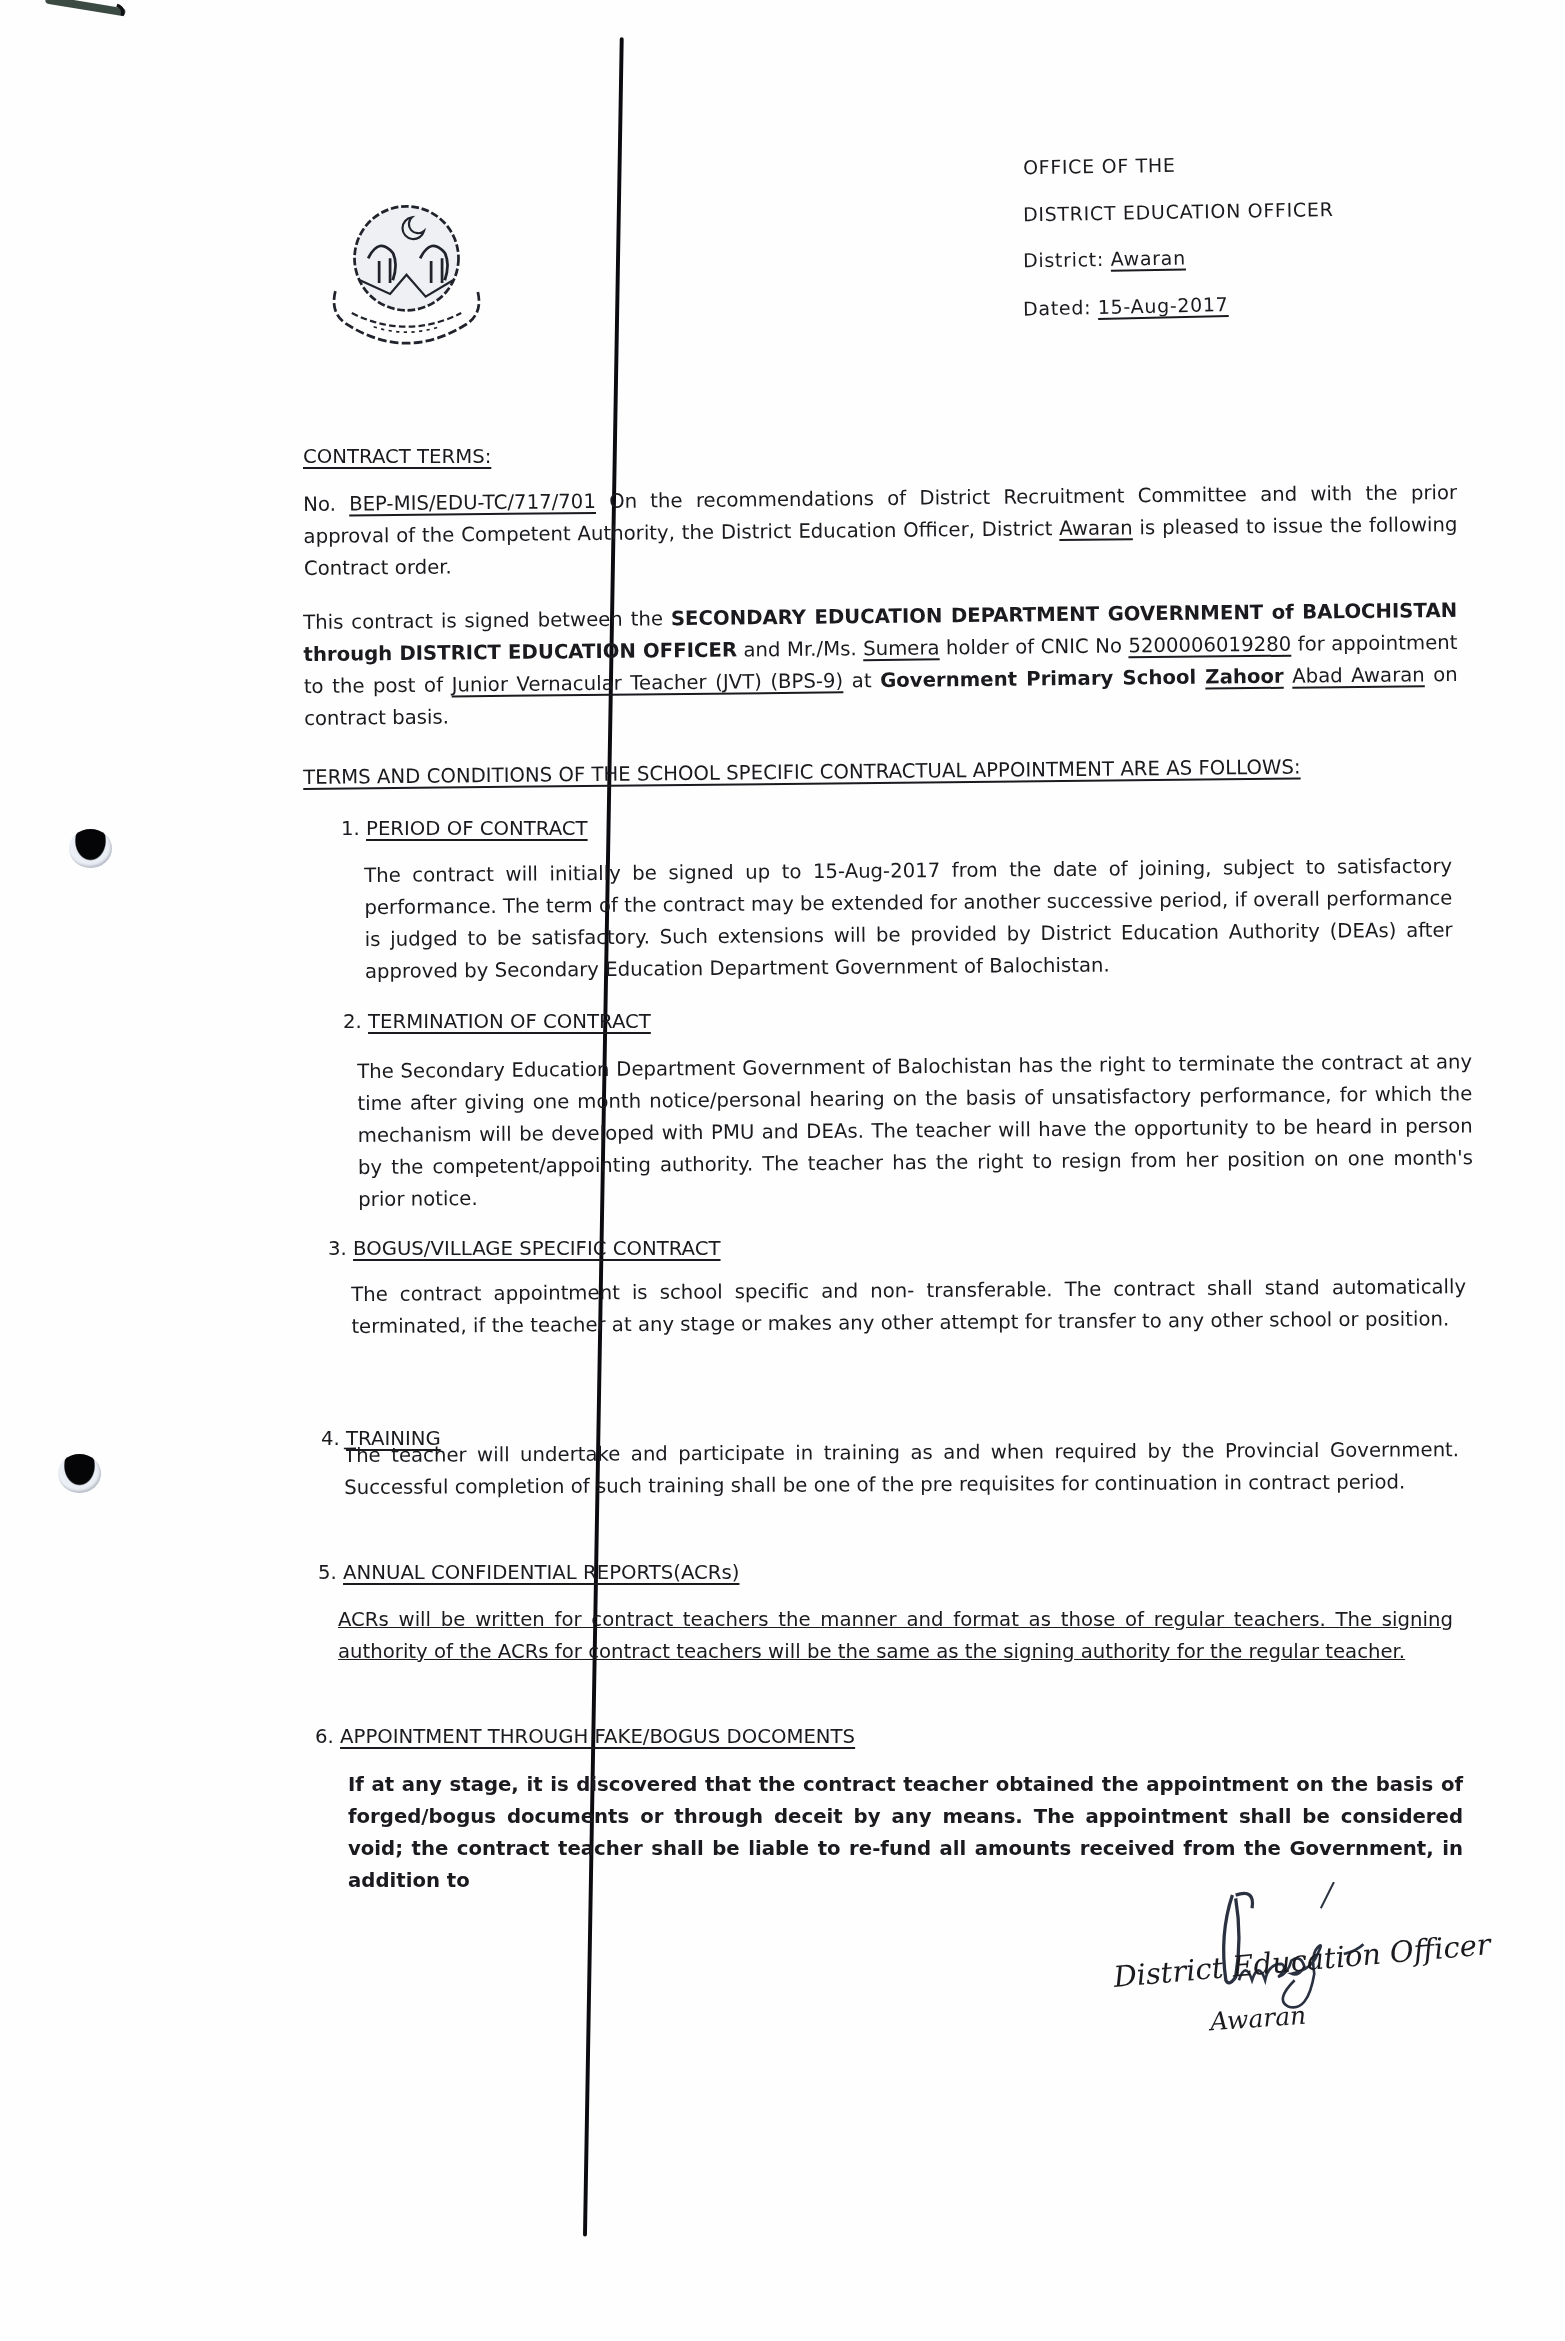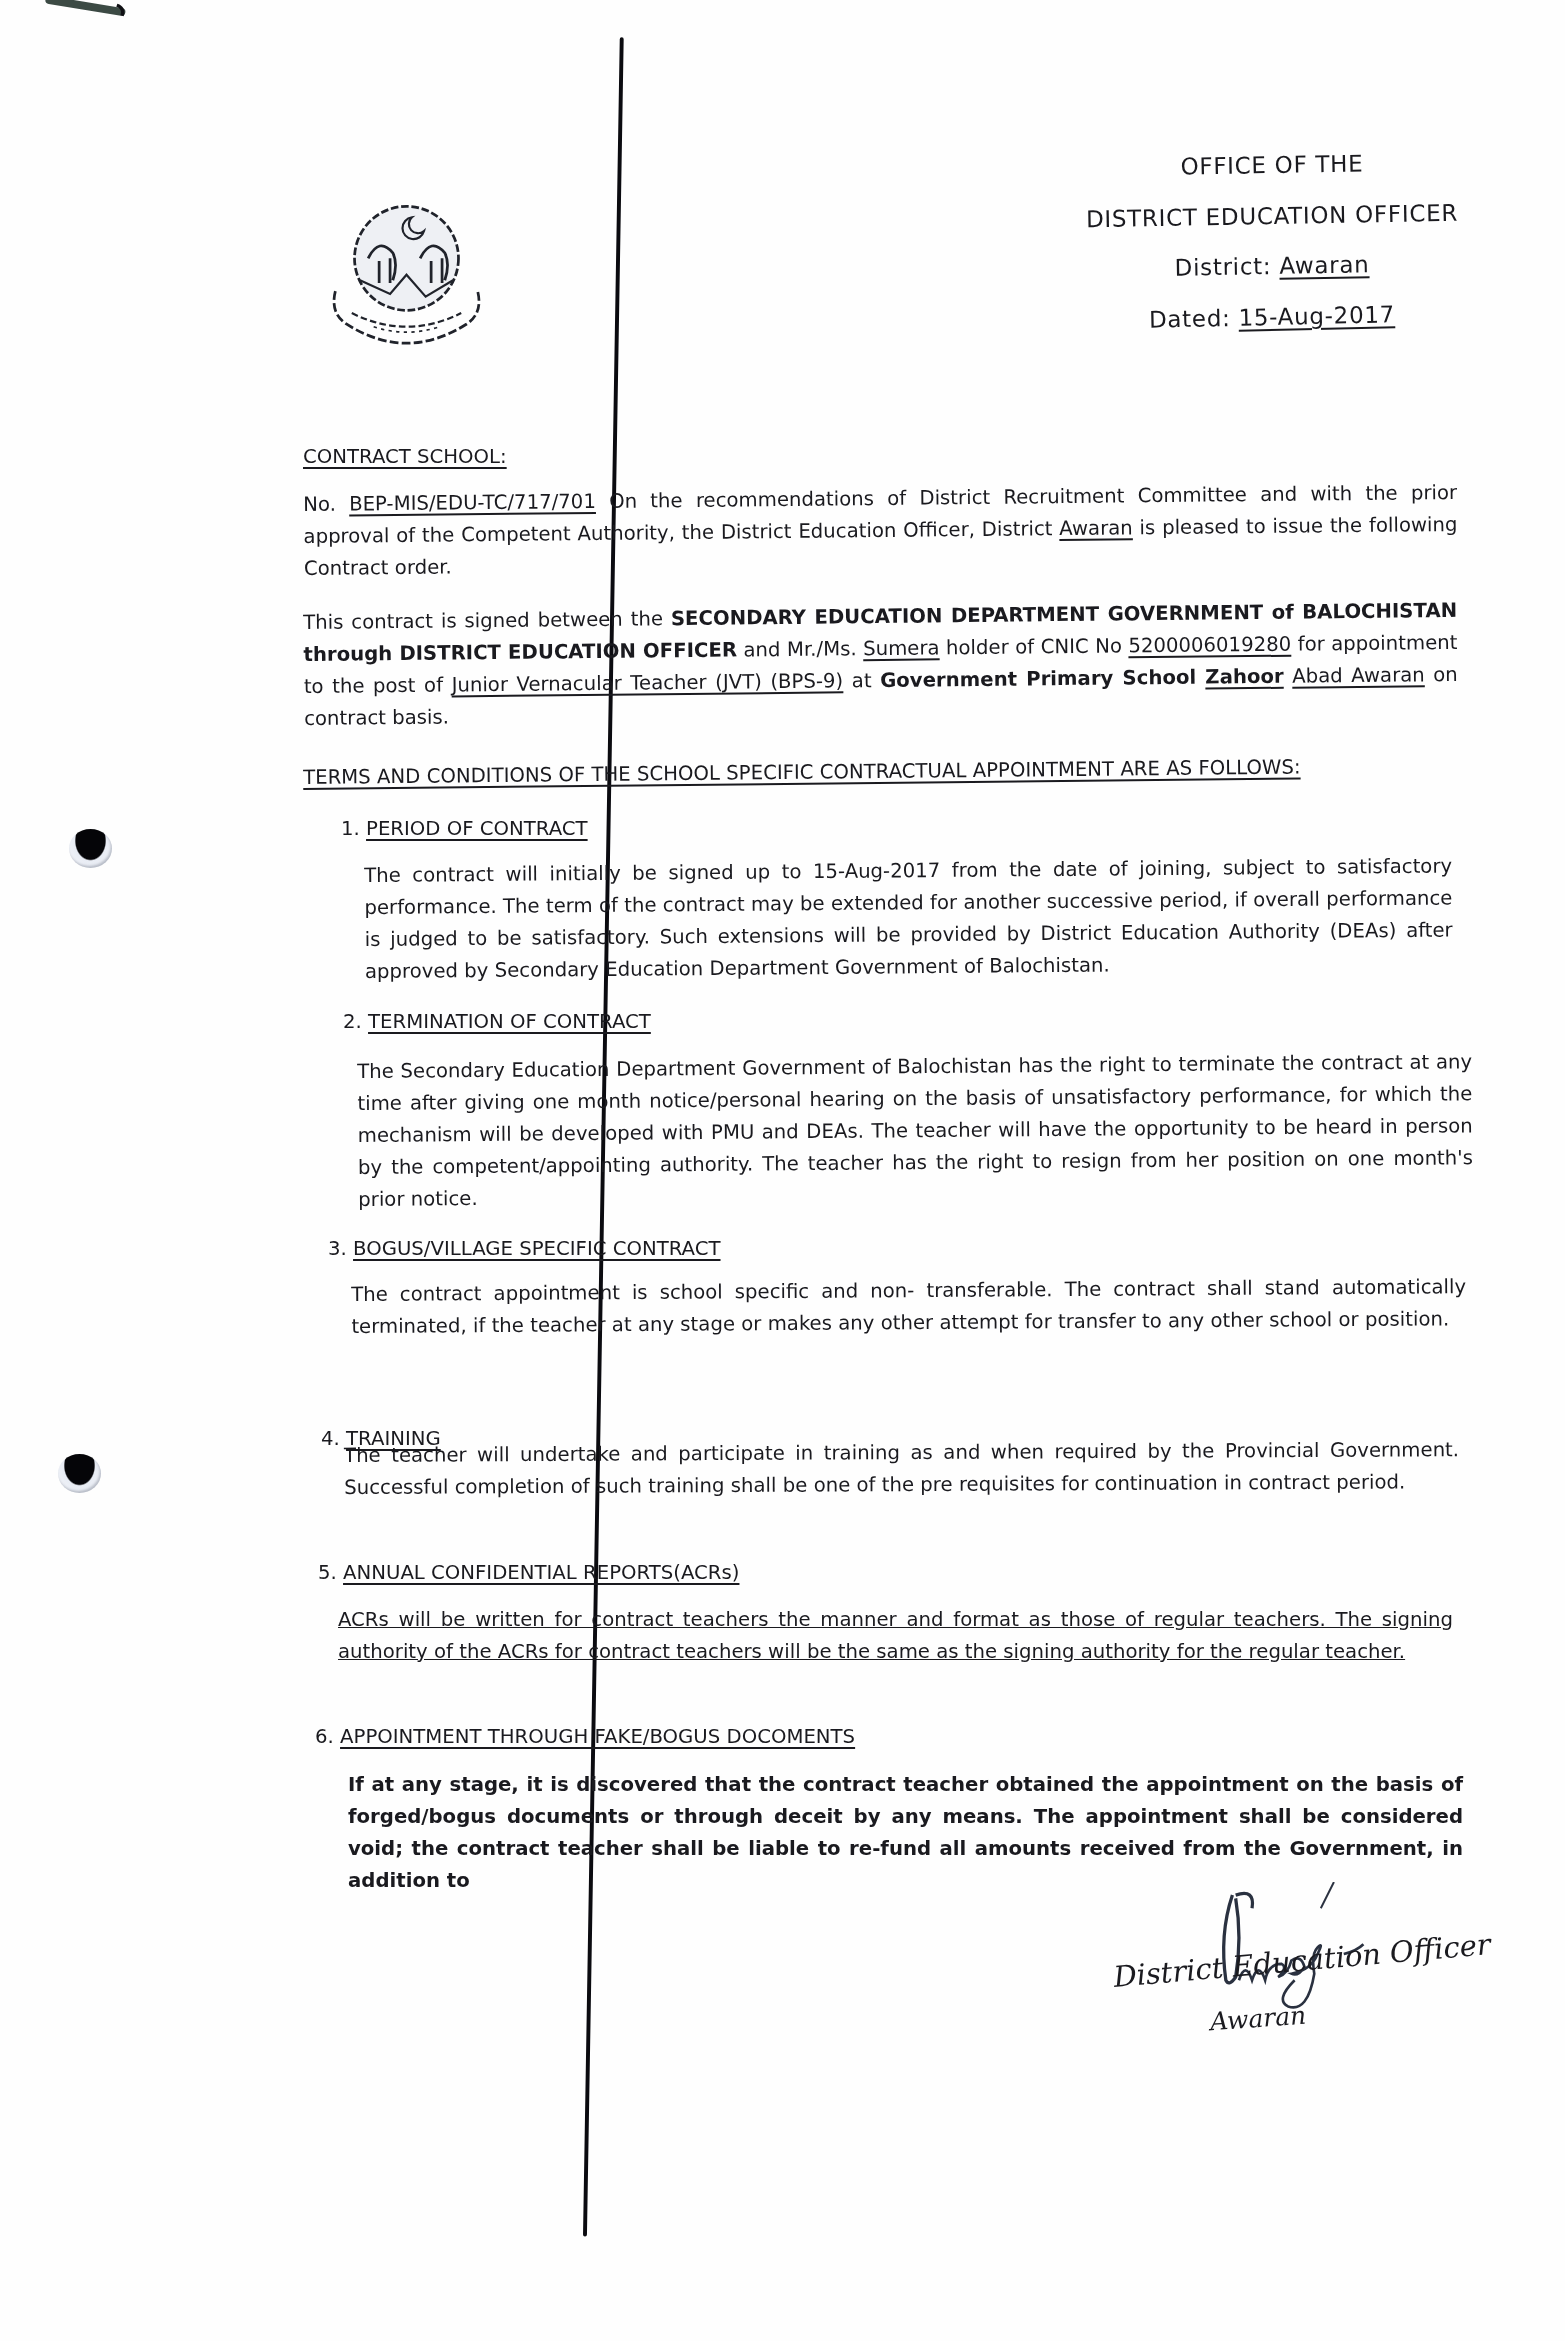--- a/index.html
+++ b/index.html
@@ -10,21 +10,21 @@
   .abs { position:absolute; }
   .u { text-decoration:underline; text-decoration-thickness:2px; text-underline-offset:3.9px; }
 
   
   #scan-line { left:0; top:0; width:1566px; height:2342px; pointer-events:none; }
   .punch-hole { width:43px; height:39px; border-radius:50%;
     background:radial-gradient(ellipse at 50% 30%, #050508 0 48%, #e8ecf4 52%, #f7f8fb 100%);
     box-shadow:inset -1.3px -2px 2.6px rgba(80,90,110,.35); }
 
   
-  .header-block { left:1023px; top:154px; width:498px; text-align:center; font-size:23px; line-height:1; letter-spacing:0.7px; }
+  .header-block { left:1023px; top:154px; width:498px; font-size:19px; line-height:1; letter-spacing:0.7px; }
   .header-block div { margin-bottom:27.5px; white-space:nowrap; }
   #hdr-line1 { transform:rotate(-1deg); }
   #hdr-line2 { transform:rotate(-1deg); }
   #hdr-line3 { transform:rotate(-1deg); }
   #hdr-line4 { transform:rotate(-1.3deg); }
 
   
   #emblem { left:308px; top:177px; width:197px; height:190px; }
 
   
@@ -65,21 +65,21 @@
 </svg>
 
 <div class="abs header-block">
   <div id="hdr-line1">OFFICE OF THE</div>
   <div id="hdr-line2">DISTRICT EDUCATION OFFICER</div>
   <div id="hdr-line3"><span>District: </span><span class="u">Awaran</span></div>
   <div id="hdr-line4"><span>Dated: </span><span class="u">15-Aug-2017</span></div>
 </div>
 
 <div class="abs body section-title" style="top:441px;">
-  <span class="u">CONTRACT SCHOOL:</span>
+  <span class="u">CONTRACT TERMS:</span>
 </div>
 
 <div class="abs body para" style="top:489px;transform:rotate(-0.6deg);transform-origin:left top;">
   <span>No. </span><span class="u">BEP-MIS/EDU-TC/717/701</span><span> On the recommendations of District Recruitment Committee and with the prior approval of the Competent Authority, the District Education Officer, District </span><span class="u">Awaran</span><span> is pleased to issue the following Contract order.</span>
 </div>
 
 <div class="abs body para" style="top:607px;transform:rotate(-0.6deg);transform-origin:left top;">
   <span>This contract is signed between the </span><b>SECONDARY EDUCATION DEPARTMENT GOVERNMENT of BALOCHISTAN through DISTRICT EDUCATION OFFICER</b><span> and Mr./Ms. </span><span class="u">Sumera</span><span> holder of CNIC No </span><span class="u">5200006019280</span><span> for appointment to the post of </span><span class="u">Junior Vernacular Teacher (JVT) (BPS-9)</span><span> at </span><b>Government Primary School </b><b class="u">Zahoor</b> <span class="u">Abad Awaran</span><span> on contract basis.</span>
 </div>
 

